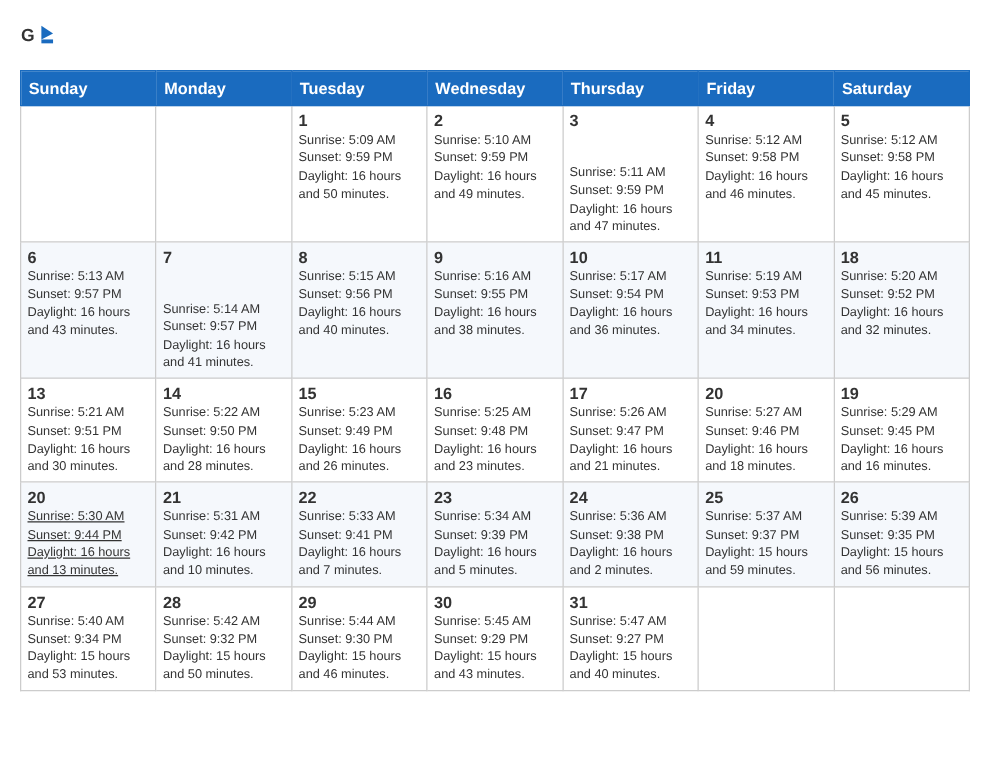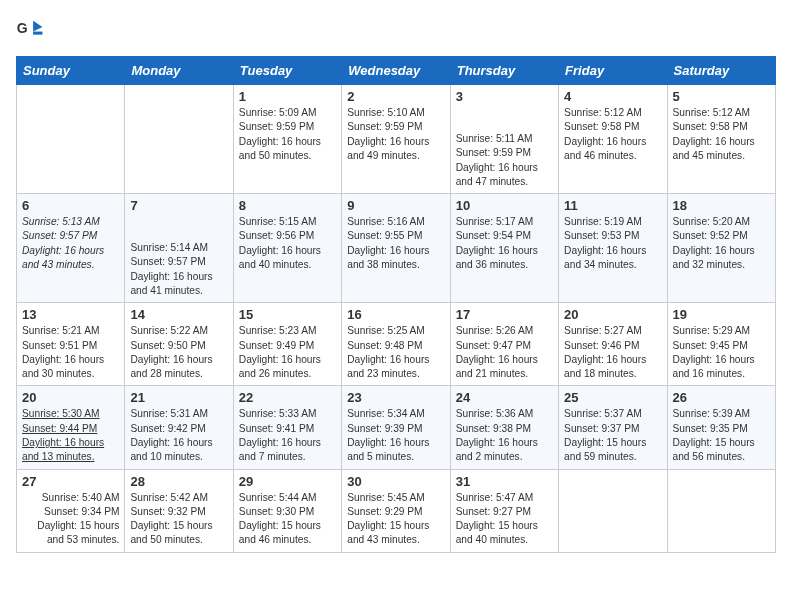--- a/index.html
+++ b/index.html
@@ -54,21 +54,20 @@
       border: 1px solid #ccc;
     }
     .calendar th {
       background-color: #1a6bbf;
       color: #fff;
       font-size: 13px;
       font-weight: bold;
       padding: 6px 6px;
       text-align: left;
       border: 1px solid #1a6bbf;
-      font-style: italic;
     }
     .calendar td {
       vertical-align: top;
       border: 1px solid #ccc;
       padding: 4px 5px;
       width: 108px;
       min-height: 80px;
       background: #fff;
       font-size: 10.5px;
       color: #333;
@@ -158,21 +157,21 @@
         <td>
           <span class="day-num">5</span>
           <div class="cell-content" style="white-space: pre-line;">Sunrise: 5:12 AM
 Sunset: 9:58 PM
 Daylight: 16 hours and 45 minutes.</div>
         </td>
       </tr>
       <tr class="row-alt">
         <td>
           <span class="day-num">6</span>
-          <div class="cell-content" style="white-space: pre-line; font-style: italic;">Sunrise: 5:13 AM
+          <div class="cell-content" style="white-space: pre-line;">Sunrise: 5:13 AM
 Sunset: 9:57 PM
 Daylight: 16 hours and 43 minutes.</div>
         </td>
         <td>
           <span class="day-num">7</span>
           <div class="cell-content" style="white-space: pre-line; margin-top: 28px;">Sunrise: 5:14 AM
 Sunset: 9:57 PM
 Daylight: 16 hours and 41 minutes.</div>
         </td>
         <td>
@@ -290,21 +289,21 @@
         <td>
           <span class="day-num">26</span>
           <div class="cell-content" style="white-space: pre-line;">Sunrise: 5:39 AM
 Sunset: 9:35 PM
 Daylight: 15 hours and 56 minutes.</div>
         </td>
       </tr>
       <tr>
         <td>
           <span class="day-num">27</span>
-          <div class="cell-content" style="white-space: pre-line; text-align: right;">Sunrise: 5:40 AM
+          <div class="cell-content" style="white-space: pre-line;">Sunrise: 5:40 AM
 Sunset: 9:34 PM
 Daylight: 15 hours and 53 minutes.</div>
         </td>
         <td>
           <span class="day-num">28</span>
           <div class="cell-content" style="white-space: pre-line;">Sunrise: 5:42 AM
 Sunset: 9:32 PM
 Daylight: 15 hours and 50 minutes.</div>
         </td>
         <td>

